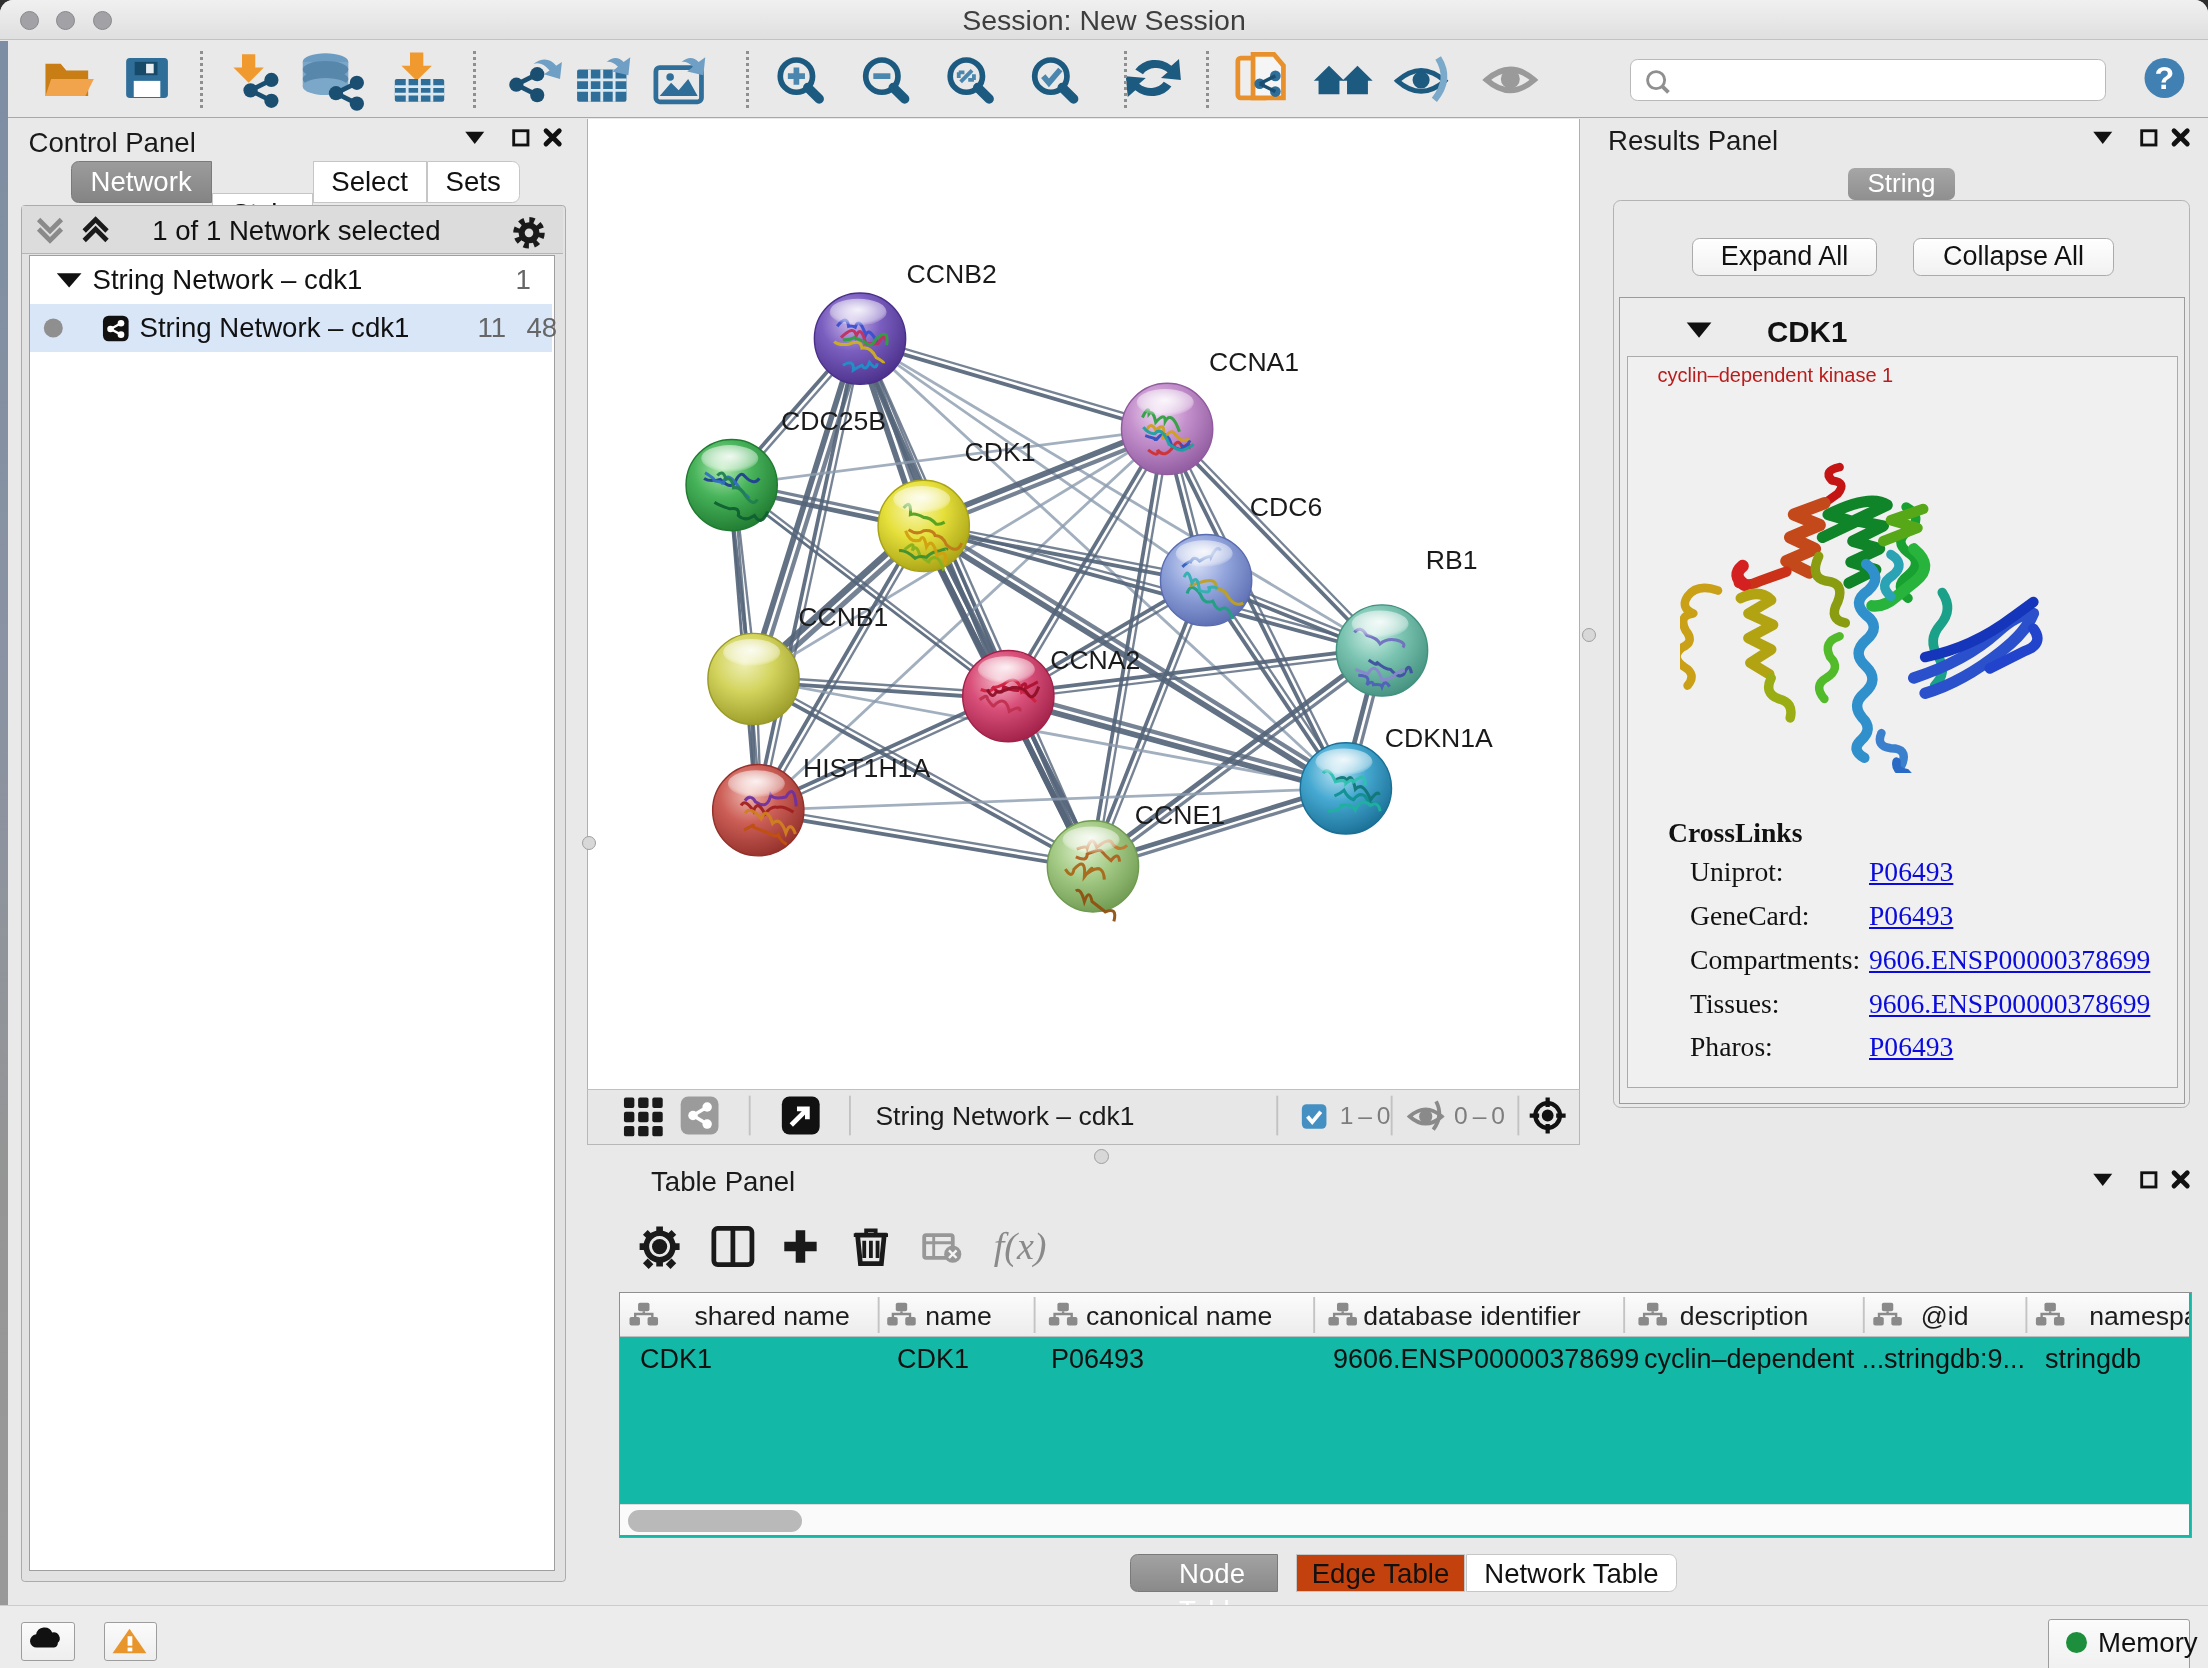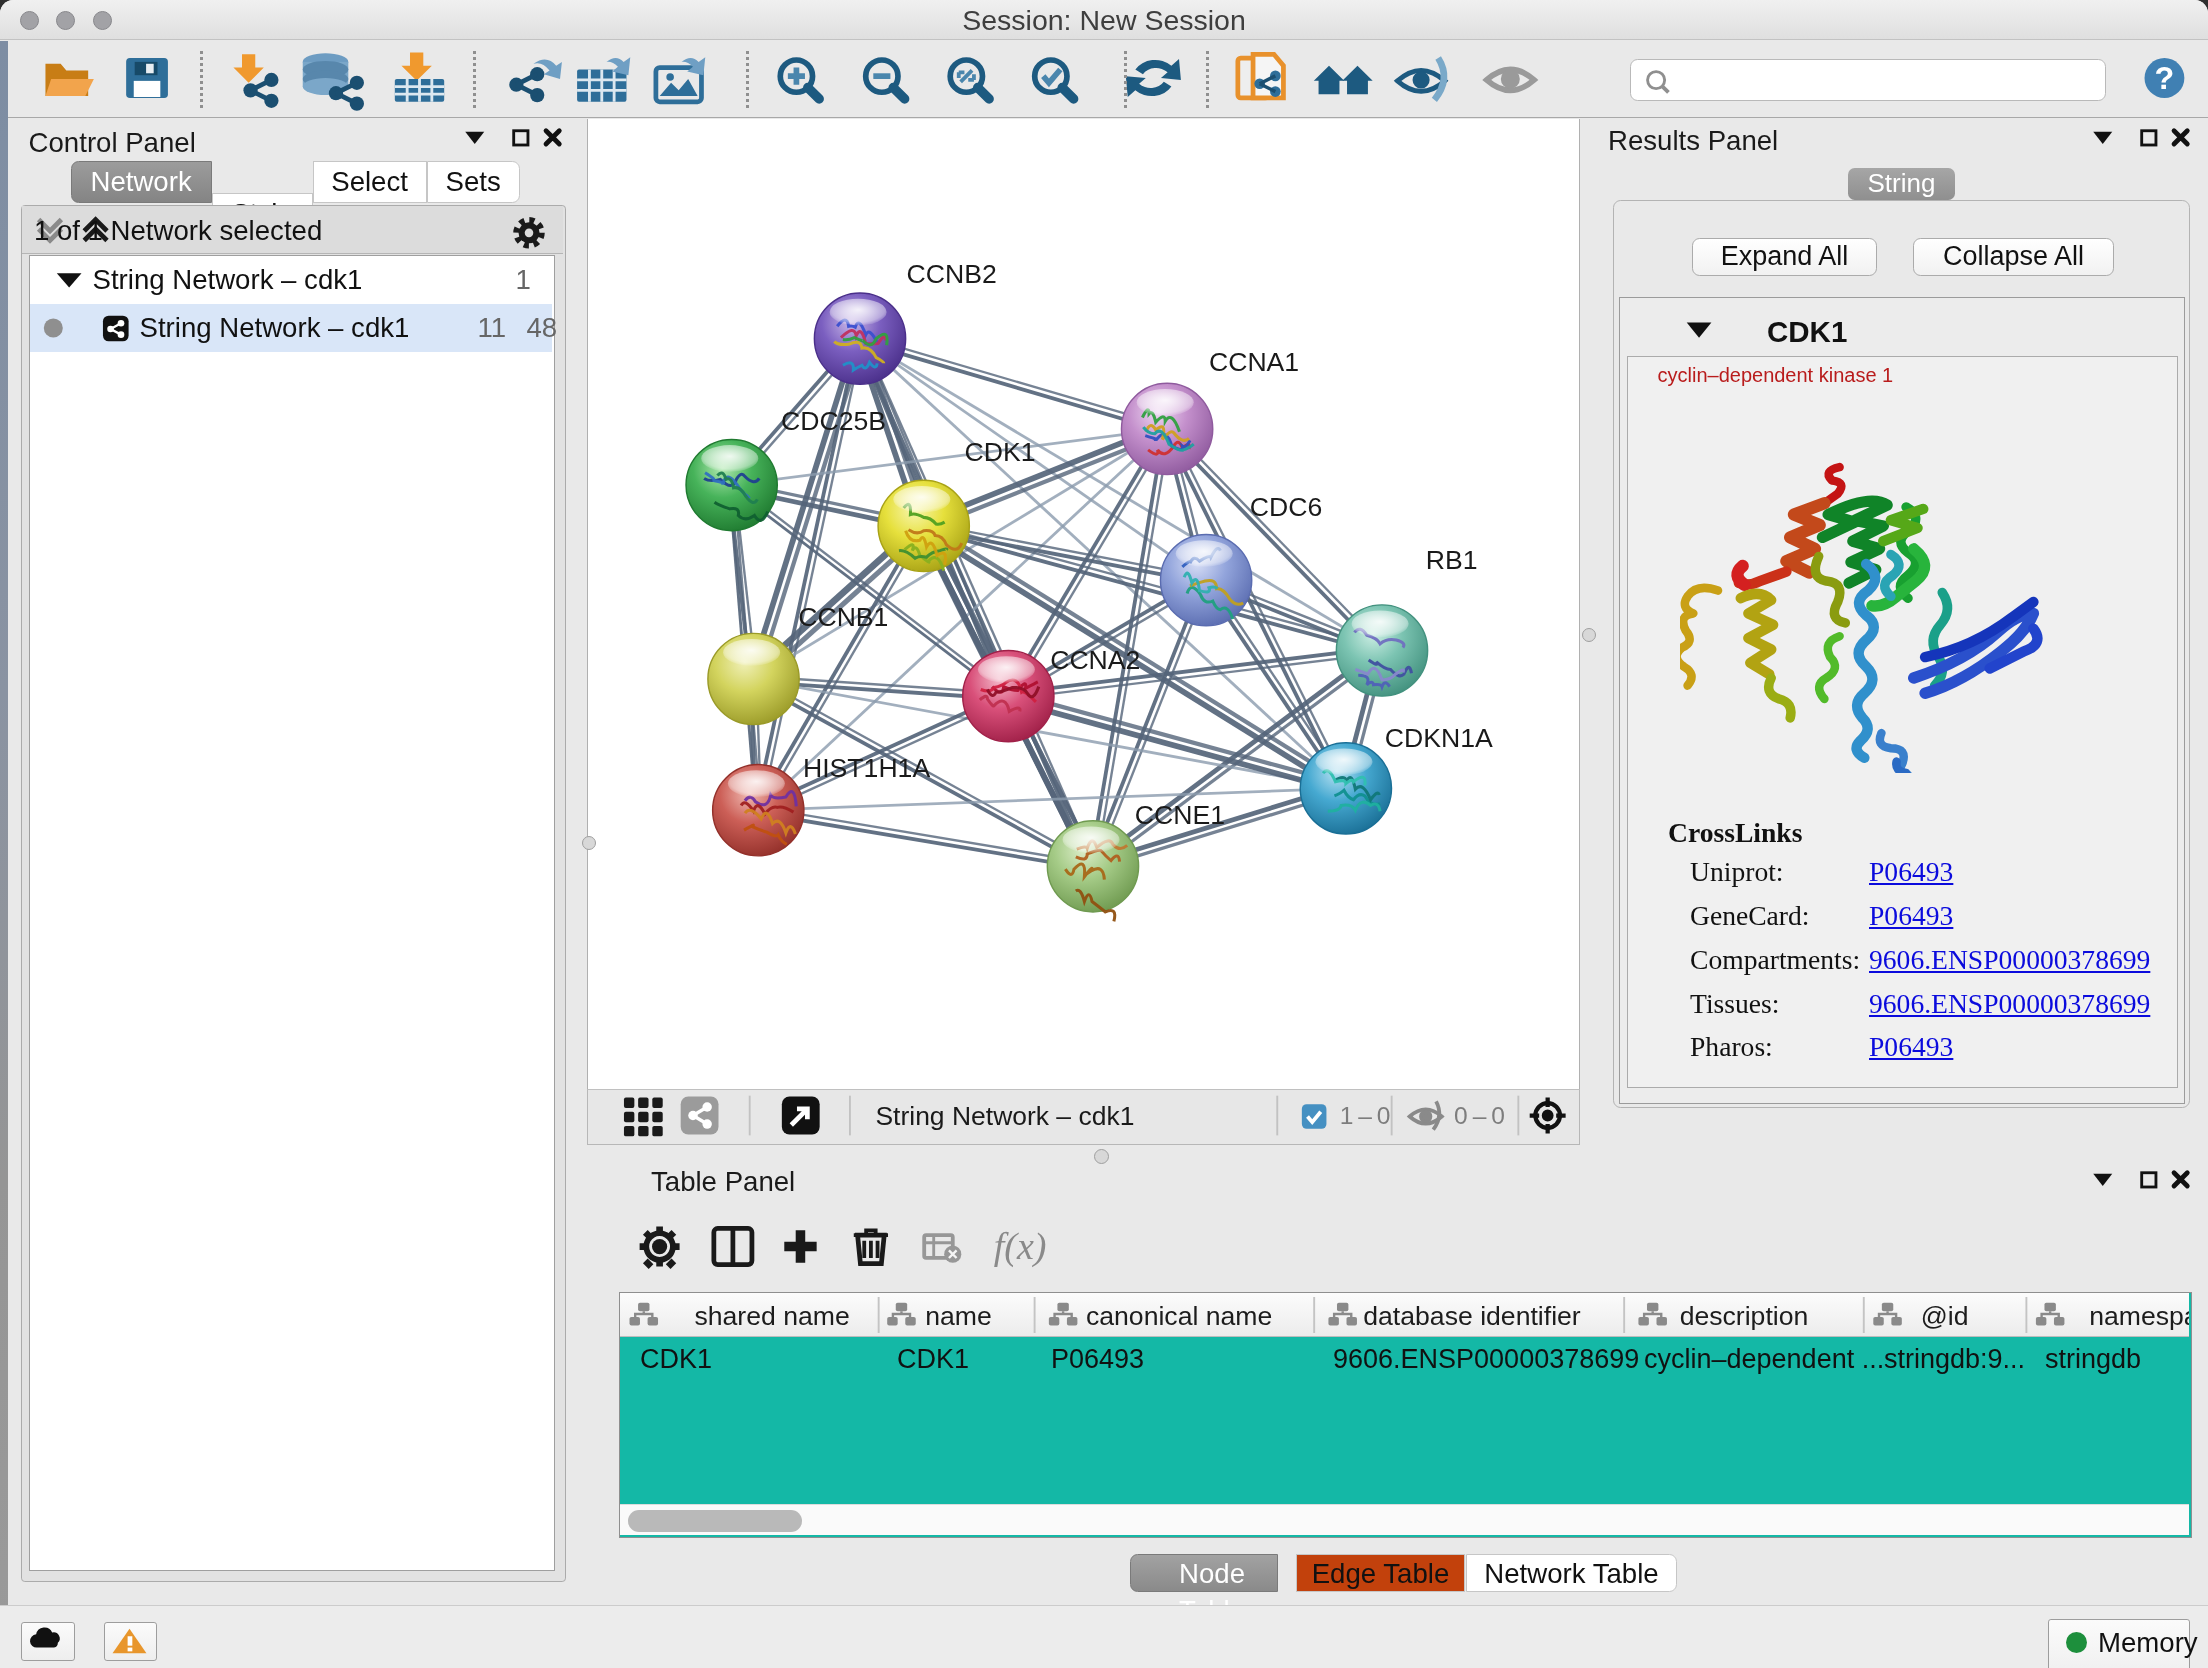--- a/index.html
+++ b/index.html
@@ -167,21 +167,21 @@
       <div class="tab" style="left:141px; width:101px;margin-top:32px;">Style</div>
       <div class="tab" style="left:242px; width:114px;">Select</div>
       <div class="tab" style="left:356px; width:93px; border-radius:0 7.6px 7.6px 0;">Sets</div>
     </div>
     <div id="cpbody">
       <div id="cpbar">
         <svg width="114" height="48" style="position:absolute;left:9.5px;top:0" viewBox="0 0 120 50">
           <path d="M8 14 l12 12 12 -12 M8 24 l12 12 12 -12" stroke="#8a8a8a" stroke-width="5" fill="none"></path>
           <path d="M56 26 l12 -12 12 12 M56 36 l12 -12 12 12" stroke="#1a1a1a" stroke-width="5" fill="none"></path>
         </svg>
-        <div style="position:absolute;left:12px;top:8.6px;width:100%;font-size:27.6px;color:#111">1 of 1 Network selected</div>
+        <div style="position:absolute;left:4px;top:8.6px;width:100%;text-align:center;font-size:27.6px;color:#111">1 of 1 Network selected</div>
         <svg width="42" height="42" style="position:absolute;right:13.3px;top:2.9px" viewBox="0 0 44 44">
             <circle cx="22" cy="25" r="13" fill="none" stroke="#1a1a1a" stroke-width="7" stroke-dasharray="5.2 5"></circle>
             <circle cx="22" cy="25" r="11" fill="#1a1a1a"></circle>
             <circle cx="22" cy="25" r="4.5" fill="#dcdcdc"></circle>
           </svg>
       </div>
       <div id="cplist">
         <div class="trow" style="top:0px">
           <svg width="38" height="48" style="position:absolute;left:23px;top:0" viewBox="0 0 40 50">
               <path d="M4 18 l26 0 -13 15 Z" fill="#111"></path>

